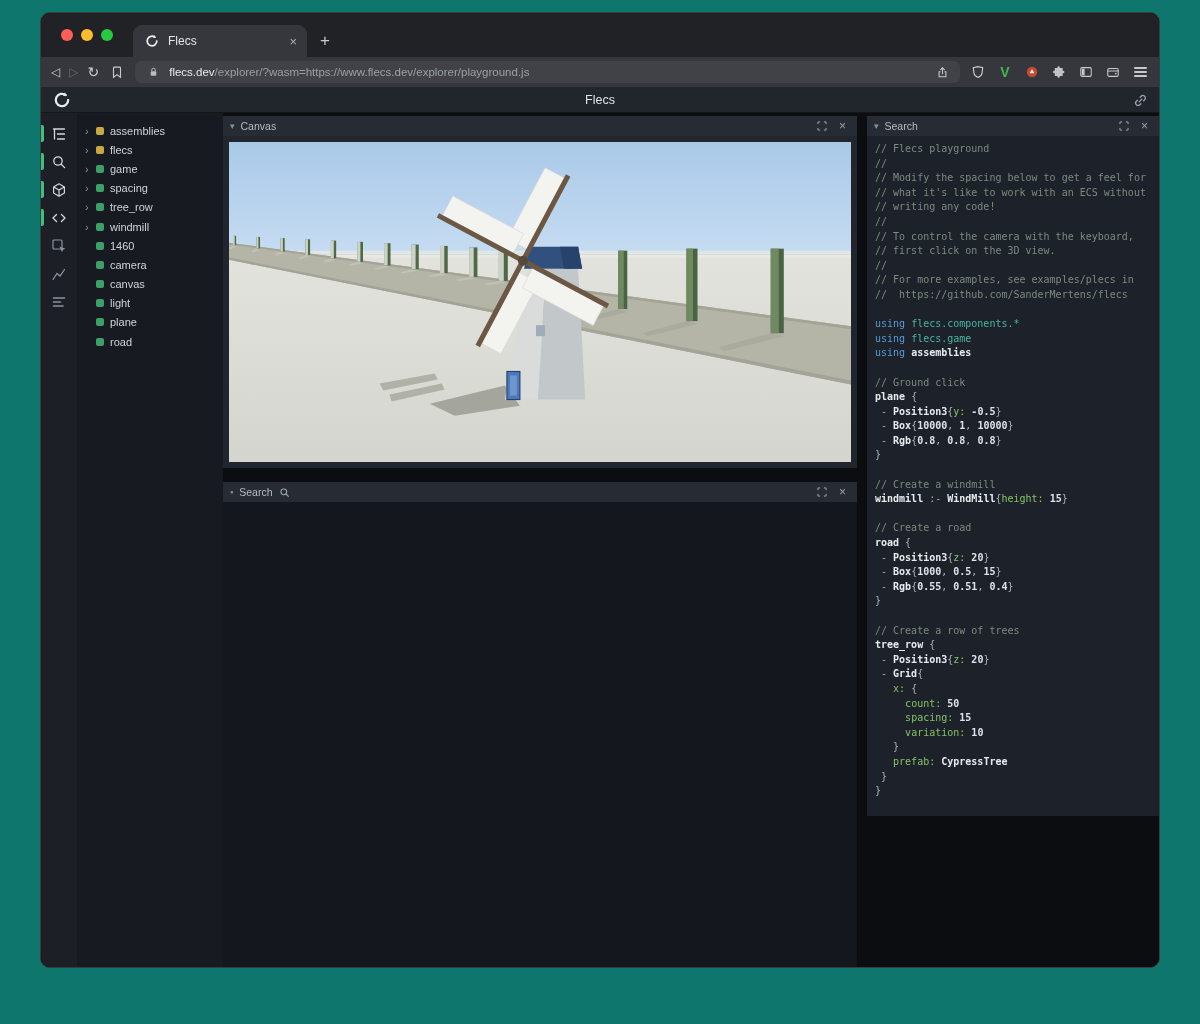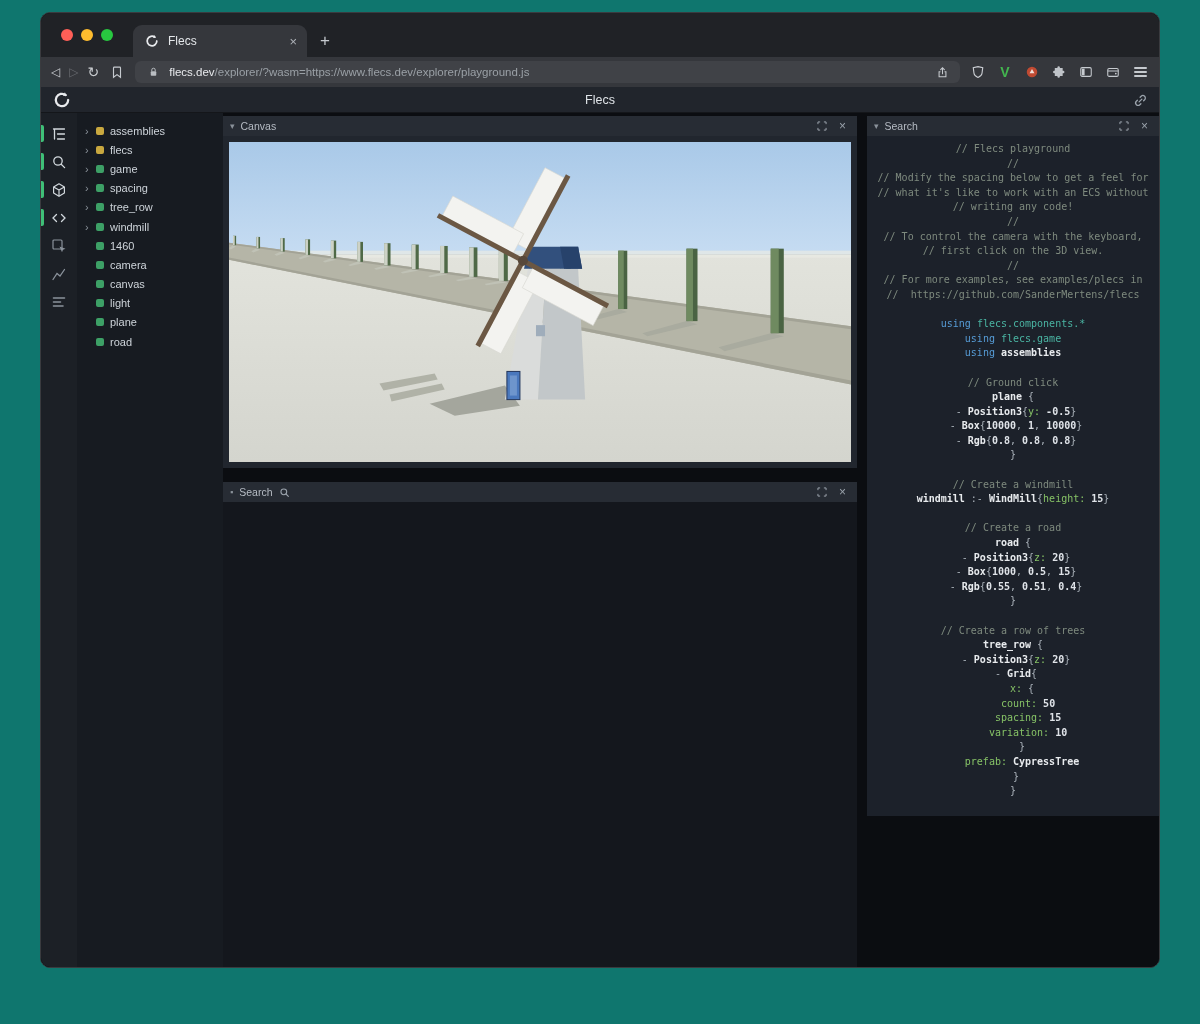--- a/index.html
+++ b/index.html
@@ -50,21 +50,21 @@
   .phead .sp{flex:1;}
   .ph-btn{width:15px;height:15px;display:flex;align-items:center;justify-content:center;color:#9aa2ab;font-size:12px;}
   .canvaspanel{height:352px;display:flex;flex-direction:column;flex:none;}
   .canvasbody{flex:1;background:#21262e;padding:6px;min-height:0;}
   .render{width:100%;height:100%;display:block;}
   .searchhead{margin-top:14px;}
   .searchbody{flex:1;background:#14171d;}
   .editorcol{width:292px;margin-left:10px;padding-top:3px;display:flex;flex-direction:column;flex:none;}
   .editorpanel{height:700px;display:flex;flex-direction:column;flex:none;}
   .code{flex:1;background:#1c212a;padding:6px 8px;font-family:"DejaVu Sans Mono",monospace;font-size:10px;line-height:14.6px;overflow:hidden;}
-  .cl{white-space:pre;text-align:center;}
+  .cl{white-space:pre;}
   .tk-cm{color:#7e8a7e}
   .tk-kw{color:#569cd6}
   .tk-mod{color:#4ab5a3}
   .tk-b{color:#e8ebee;font-weight:700}
   .tk-pr{color:#86c266}
   .tk-nm{color:#dfe3e8;font-weight:700}
   .tk-pl{color:#a8b0b8}
 </style>
 </head>
 <body>

